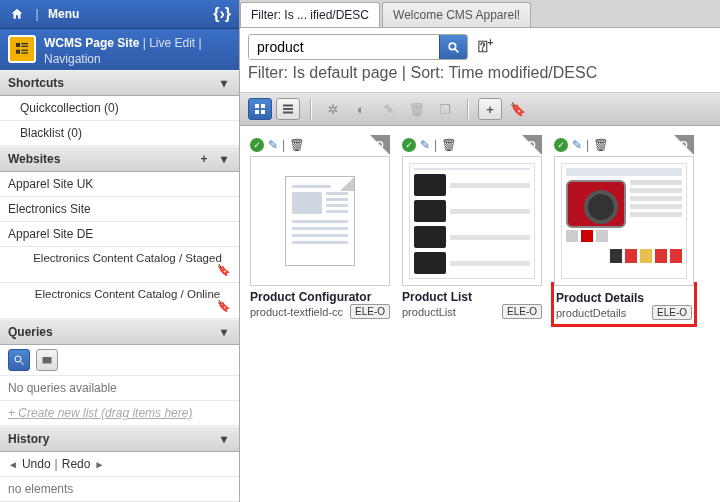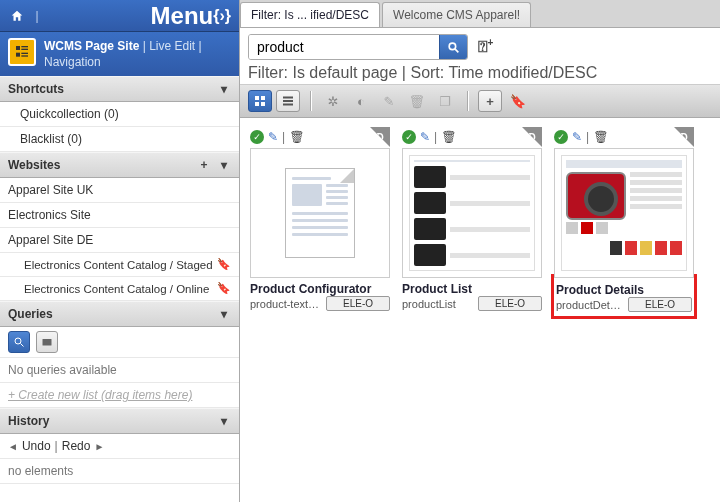--- a/index.html
+++ b/index.html
@@ -1,48 +1,48 @@
 <!DOCTYPE html>
 <html><head>
 <meta charset="utf-8">
 <style>
   * { margin: 0; padding: 0; box-sizing: border-box; font-family: Arial, Helvetica, sans-serif; }
   body { width: 720px; height: 502px; overflow: hidden; display: flex; font-size: 12px; background: #d0d0d0; }
   .left-panel { width: 240px; background: #fff; display: flex; flex-direction: column; border-right: 1px solid #aaa; }
   .header-bar { background: linear-gradient(#3a6fc4,#2f5aa8); color: #fff; padding: 4px 8px; display: flex; align-items: center; height: 32px; border-bottom: 1px solid #1e3d73; }
   .header-bar .home-icon { width:18px;height:18px;display:flex;align-items:center;justify-content:center; }
   .header-bar .sep { margin:0 6px;color:#b9cdec; }
-  .header-bar .menu-title { font-size: 24px; font-weight: bold; flex: 1; text-align: right; }
+  .header-bar .menu-title { font-size: 12px; font-weight: bold; flex: 1; }
   .header-bar .bracket { font-size: 16px; font-weight: bold; }
   .subheader { background: linear-gradient(#3a6fc4,#2f5aa8); color:#fff; padding:6px 8px; display:flex; align-items:flex-start; min-height:40px; }
   .subheader .logo { width:28px;height:28px;background:#f2b100;border:2px solid #fff;border-radius:3px;display:flex;align-items:center;justify-content:center;margin-right:8px;font-size:14px;color:#333; }
   .subheader .subtitle { font-size:12px;line-height:16px; }
   .subtitle .main { font-weight:bold; }
   .subtitle .links { color:#d3e1f4; }
   .section-head { background: linear-gradient(#e9e9e9,#d4d4d4); border-top:1px solid #f5f5f5; border-bottom:1px solid #aaa; padding:5px 8px; font-weight:bold; color:#333; display:flex; align-items:center; font-size:12px; }
   .section-head .spacer { flex:1; }
   .section-head .icon-sm { width:14px;height:14px;margin-left:6px;color:#444;display:flex;align-items:center;justify-content:center; }
   .list-item { padding:5px 8px; border-bottom:1px solid #e8e8e8; color:#333; font-size:12px; background:#fff; }
   .list-item.indent { padding-left:20px; }
-  .list-item.deep { padding-left:24px; font-size:11.5px; display:flex; align-items:center; }
+  .list-item.deep { padding-left:24px; font-size:11.5px; display:flex; align-items:center;flex-direction:column; }
   .list-item.deep .tag-icon { margin-left:auto; font-size:11px; color:#888; }
   .list-item.active { background:#fff; font-weight: normal; }
   .tool-row { padding:4px 8px; display:flex; gap:6px; background:#fff; border-bottom:1px solid #e8e8e8; }
   .tool-btn { width:22px;height:22px;background:linear-gradient(#f4f4f4,#dedede);border:1px solid #999;border-radius:3px;display:flex;align-items:center;justify-content:center;font-size:11px;color:#444; }
   .tool-btn.primary { background:linear-gradient(#4f86d4,#3566b0);border-color:#2a5598;color:#fff; }
   .muted { color:#777; }
   .hint { color:#aaa; font-style:italic;text-decoration:underline; }
   .history-row { padding:5px 8px; color:#333; font-size:12px; display:flex; align-items:center; gap:4px; background:#fff; border-bottom:1px solid #e8e8e8;}
   .history-row .arrow { font-size:10px; color:#666; }
 
   .right-panel { flex:1; display:flex; flex-direction:column; background:#0c4a6e; }
   .tabs { display:flex; background:#d5d5d5; border-bottom:1px solid #aaa; height:28px;}
   .tab { padding:5px 10px; border:1px solid #aaa; border-bottom:none; background:linear-gradient(#f0f0f0,#e2e2e2); color:#555; font-size:12px; min-width:130px; margin-right:2px; margin-top:2px; border-radius:3px 3px 0 0; white-space:nowrap; overflow:hidden; text-overflow:ellipsis;}
   .tab.active { background:#fff; color:#223; font-weight:normal; }
-  .search-row { background:#fff; padding:6px 8px 2px; border-bottom:1px solid #ccc; }
+  .search-row { background:#fff; padding:6px 8px 10px; border-bottom:1px solid #ccc; }
   .search-inner { display:flex; align-items:center; gap:6px; }
   .search-box { display:flex; border:1px solid #aaa; border-radius:3px; overflow:hidden; height:26px; }
   .search-box input { border:none; padding:4px 8px; width:190px; font-size:14px; outline:none; }
   .search-go { width:28px;background:linear-gradient(#4f86d4,#3566b0);color:#fff;display:flex;align-items:center;justify-content:center;border-left:1px solid #2a5598; }
   .adv-search { font-size:16px; color:#444; font-weight:bold; padding:0 4px;}
   .filter-text { font-size:16px; color:#555; margin-top:4px; }
   .toolbar { background:linear-gradient(#e6e6e6,#c7c7c7); border-bottom:1px solid #aaa; padding:5px 8px; display:flex; align-items:center; gap:4px; }
   .tb-btn { width:24px;height:22px;display:flex;align-items:center;justify-content:center;border:1px solid transparent;border-radius:3px;color:#555;font-size:13px; }
   .tb-btn.box { background:linear-gradient(#f7f7f7,#e0e0e0);border-color:#999; }
   .tb-btn.active { background:linear-gradient(#4f86d4,#3566b0);border-color:#2a5598;color:#fff; }
@@ -80,21 +80,21 @@
   .thumbs-row{display:flex;gap:3px;margin-top:2px;}
   .thumbs-row .t{width:12px;height:12px;background:#ccc;}
   .thumbs-row .t.red{background:#c00;}
   .reco-row{display:flex;gap:3px;margin-top:3px;justify-content:flex-end;}
   .reco-row .r{width:12px;height:14px;background:#d33;}
   .reco-row .r.o{background:#e6c04a;}
   .reco-row .r.b{background:#333;}
   .card-label { margin-top:4px;font-size:12px;color:#223;font-weight:bold;white-space:nowrap;overflow:hidden;text-overflow:ellipsis; }
   .card-sub { font-size:11px;color:#555;display:flex;align-items:center; }
   .card-sub .code{flex:1;white-space:nowrap;overflow:hidden;text-overflow:ellipsis;}
-  .badge { border:1px solid #999;background:#f0f0f0;padding:1px 16px;font-size:10px;color:#333;border-radius:2px;margin-left:4px;}
+  .badge { border:1px solid #999;background:#f0f0f0;padding:1px 4px;font-size:10px;color:#333;border-radius:2px;margin-left:4px;}
   .highlight-box { border:3px solid #e62020; padding:2px 2px 4px; margin:-4px -3px 0; }
   
 </style>
 </head>
 <body>
 
 <div class="left-panel">
   <div class="header-bar">
     <span class="home-icon">
       <svg width="14" height="14" viewBox="0 0 24 24" fill="#fff">

